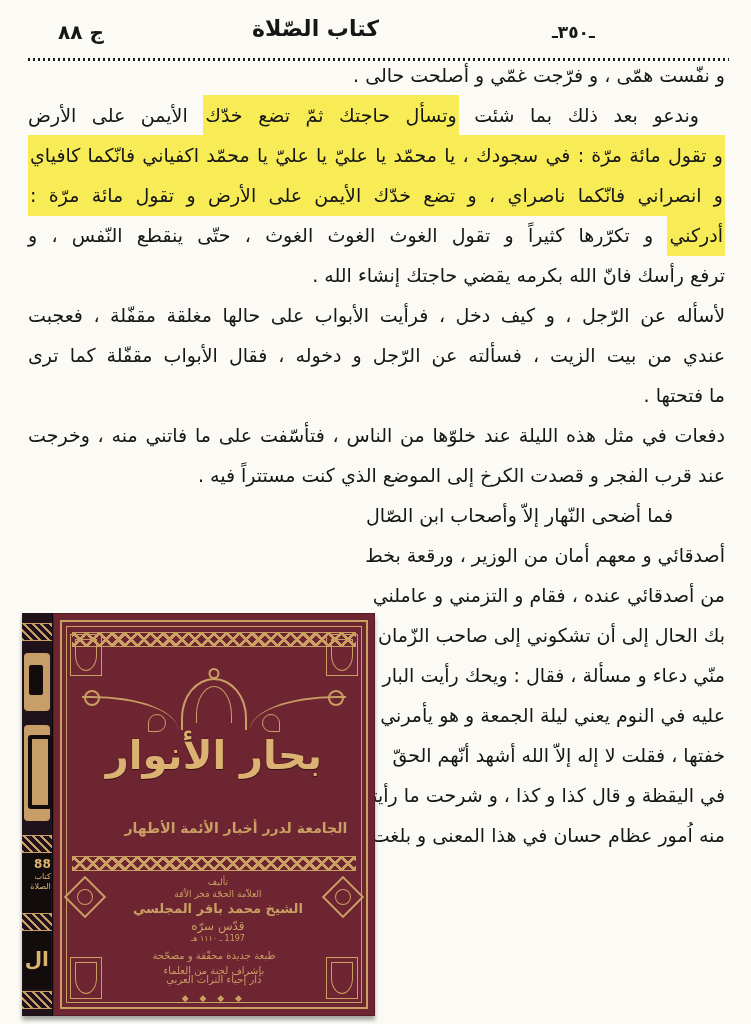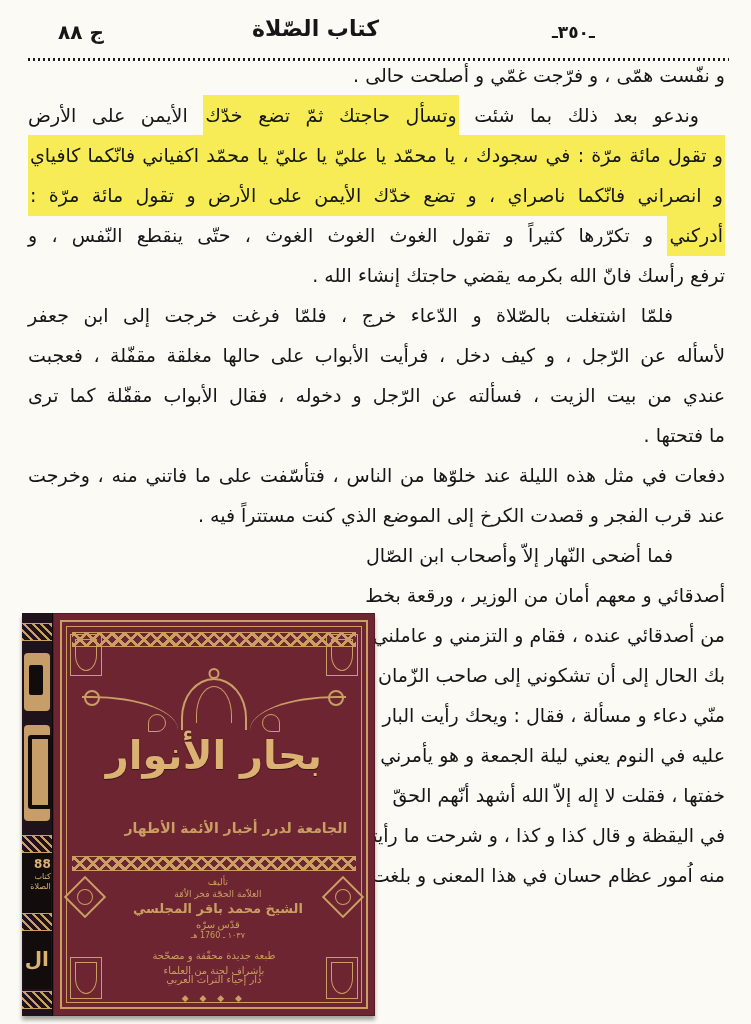--- a/index.html
+++ b/index.html
@@ -61,21 +61,21 @@
   .curl{position:absolute; bottom:2px; width:16px; height:16px; border:1px solid var(--gold); border-radius:50% 50% 50% 0;}
   .curl.l{left:72px;} .curl.r{right:72px; border-radius:50% 50% 0 50%;}
   .cover-title{position:absolute; top:118px; left:0; right:0; text-align:center;
     font-size:40px; font-weight:bold; color:var(--gold-bright);
     text-shadow:0 1px 0 #3c1218, 0 0 2px rgba(0,0,0,.35);}
   .cover-subtitle{position:absolute; top:206px; left:0; right:0; text-align:center;
     font-size:14px; font-weight:bold; color:var(--gold);margin-left:44px;}
   .byline{position:absolute; top:262px; left:48px; right:40px; text-align:center; color:var(--gold); line-height:1.35;}
   .byline .s1{font-size:9px;} .byline .s2{font-size:9px;}
   .byline .s3{font-size:13px; font-weight:bold;}
-  .byline .s4{font-size:10px;font-family:Liberation Serif, serif;} .byline .s5{font-size:8px; letter-spacing:1px;}
+  .byline .s4{font-size:12px;} .byline .s5{font-size:8px; letter-spacing:1px;}
   .edition{position:absolute; top:334px; left:40px; right:40px; text-align:center; color:var(--gold);
     font-size:10px; line-height:1.5;}
   .medallion{position:absolute; top:268px; width:26px; height:26px; border:2px solid var(--gold);
     transform:rotate(45deg);}
   .medallion::after{content:""; position:absolute; inset:5px; border:1px solid var(--gold); border-radius:50%;}
   .medallion.l{left:16px;} .medallion.r{right:16px;}
   .corner{position:absolute; width:30px; height:40px; border:1px solid var(--gold);}
   .corner::after{content:""; position:absolute; inset:4px; border:1px solid var(--gold); border-radius:0 0 50% 50%;}
   .corner.tl{top:20px; left:16px;} .corner.tr{top:20px; right:16px;}
   .corner.bl{bottom:16px; left:16px;} .corner.br{bottom:16px; right:16px;}
@@ -113,21 +113,20 @@
   <div class="hdr-item hdr-page">ـ٣٥٠ـ</div>
   <div class="rule"></div>
 
   <div class="text-body">
       <div class="line"><span>و نفّست همّى ، و فرّجت غمّي و أصلحت حالى .</span></div>
       <div class="line just" style="padding-right: 26px;"><span>وندعو بعد ذلك بما شئت </span><span class="hl">وتسأل حاجتك ثمّ تضع خدّك</span><span> الأيمن على الأرض</span></div>
       <div class="line just"><span class="hl">و تقول مائة مرّة : في سجودك ، يا محمّد يا عليّ يا عليّ يا محمّد اكفياني فانّكما كافياي</span></div>
       <div class="line just"><span class="hl">و انصراني فانّكما ناصراي ، و تضع خدّك الأيمن على الأرض و تقول مائة مرّة :</span></div>
       <div class="line just"><span class="hl">أدركني</span><span> و تكرّرها كثيراً و تقول الغوث الغوث الغوث ، حتّى ينقطع النّفس ، و</span></div>
       <div class="line"><span>ترفع رأسك فانّ الله بكرمه يقضي حاجتك إنشاء الله .</span></div>
-      <div class="line just" style="padding-right: 52px;"><span>فلمّا اشتغلت بالصّلاة و الدّعاء خرج ، فلمّا فرغت خرجت إلى ابن جعفر</span></div>
       <div class="line just"><span>لأسأله عن الرّجل ، و كيف دخل ، فرأيت الأبواب على حالها مغلقة مقفّلة ، فعجبت</span></div>
       <div class="line just"><span>عندي من بيت الزيت ، فسألته عن الرّجل و دخوله ، فقال الأبواب مقفّلة كما ترى</span></div>
       <div class="line"><span>ما فتحتها .</span></div>
       <div class="line just"><span>دفعات في مثل هذه الليلة عند خلوّها من الناس ، فتأسّفت على ما فاتني منه ، وخرجت</span></div>
       <div class="line"><span>عند قرب الفجر و قصدت الكرخ إلى الموضع الذي كنت مستتراً فيه .</span></div>
       <div class="line" style="padding-right: 52px;"><span>فما أضحى النّهار إلاّ وأصحاب ابن الصّال</span></div>
       <div class="line"><span>أصدقائي و معهم أمان من الوزير ، ورقعة بخط</span></div>
       <div class="line"><span>من أصدقائي عنده ، فقام و التزمني و عاملني</span></div>
       <div class="line"><span>بك الحال إلى أن تشكوني إلى صاحب الزّمان</span></div>
       <div class="line"><span>منّي دعاء و مسألة ، فقال : ويحك رأيت البار</span></div>
@@ -160,21 +159,21 @@
 
       <div class="cover-title">بحار الأنوار</div>
       <div class="cover-subtitle">الجامعة لدرر أخبار الأئمة الأطهار</div>
       <div class="gband mid"></div>
 
       <div class="byline">
         <div class="s1">تأليف</div>
         <div class="s2">العلاّمة الحجّة فخر الاُمّة</div>
         <div class="s3">الشيخ محمد باقر المجلسي</div>
         <div class="s4">قدّس سرّه</div>
-        <div class="s5">١٠٣٧ ـ 1760 هـ</div>
+        <div class="s5">1197 ـ ١١١٠ هـ</div>
       </div>
 
       <div class="medallion l"></div>
       <div class="medallion r"></div>
 
       <div class="edition">
         <div>طبعة جديدة محقّقة و مصحّحة</div>
         <div>بإشراف لجنة من العلماء</div>
       </div>
 

